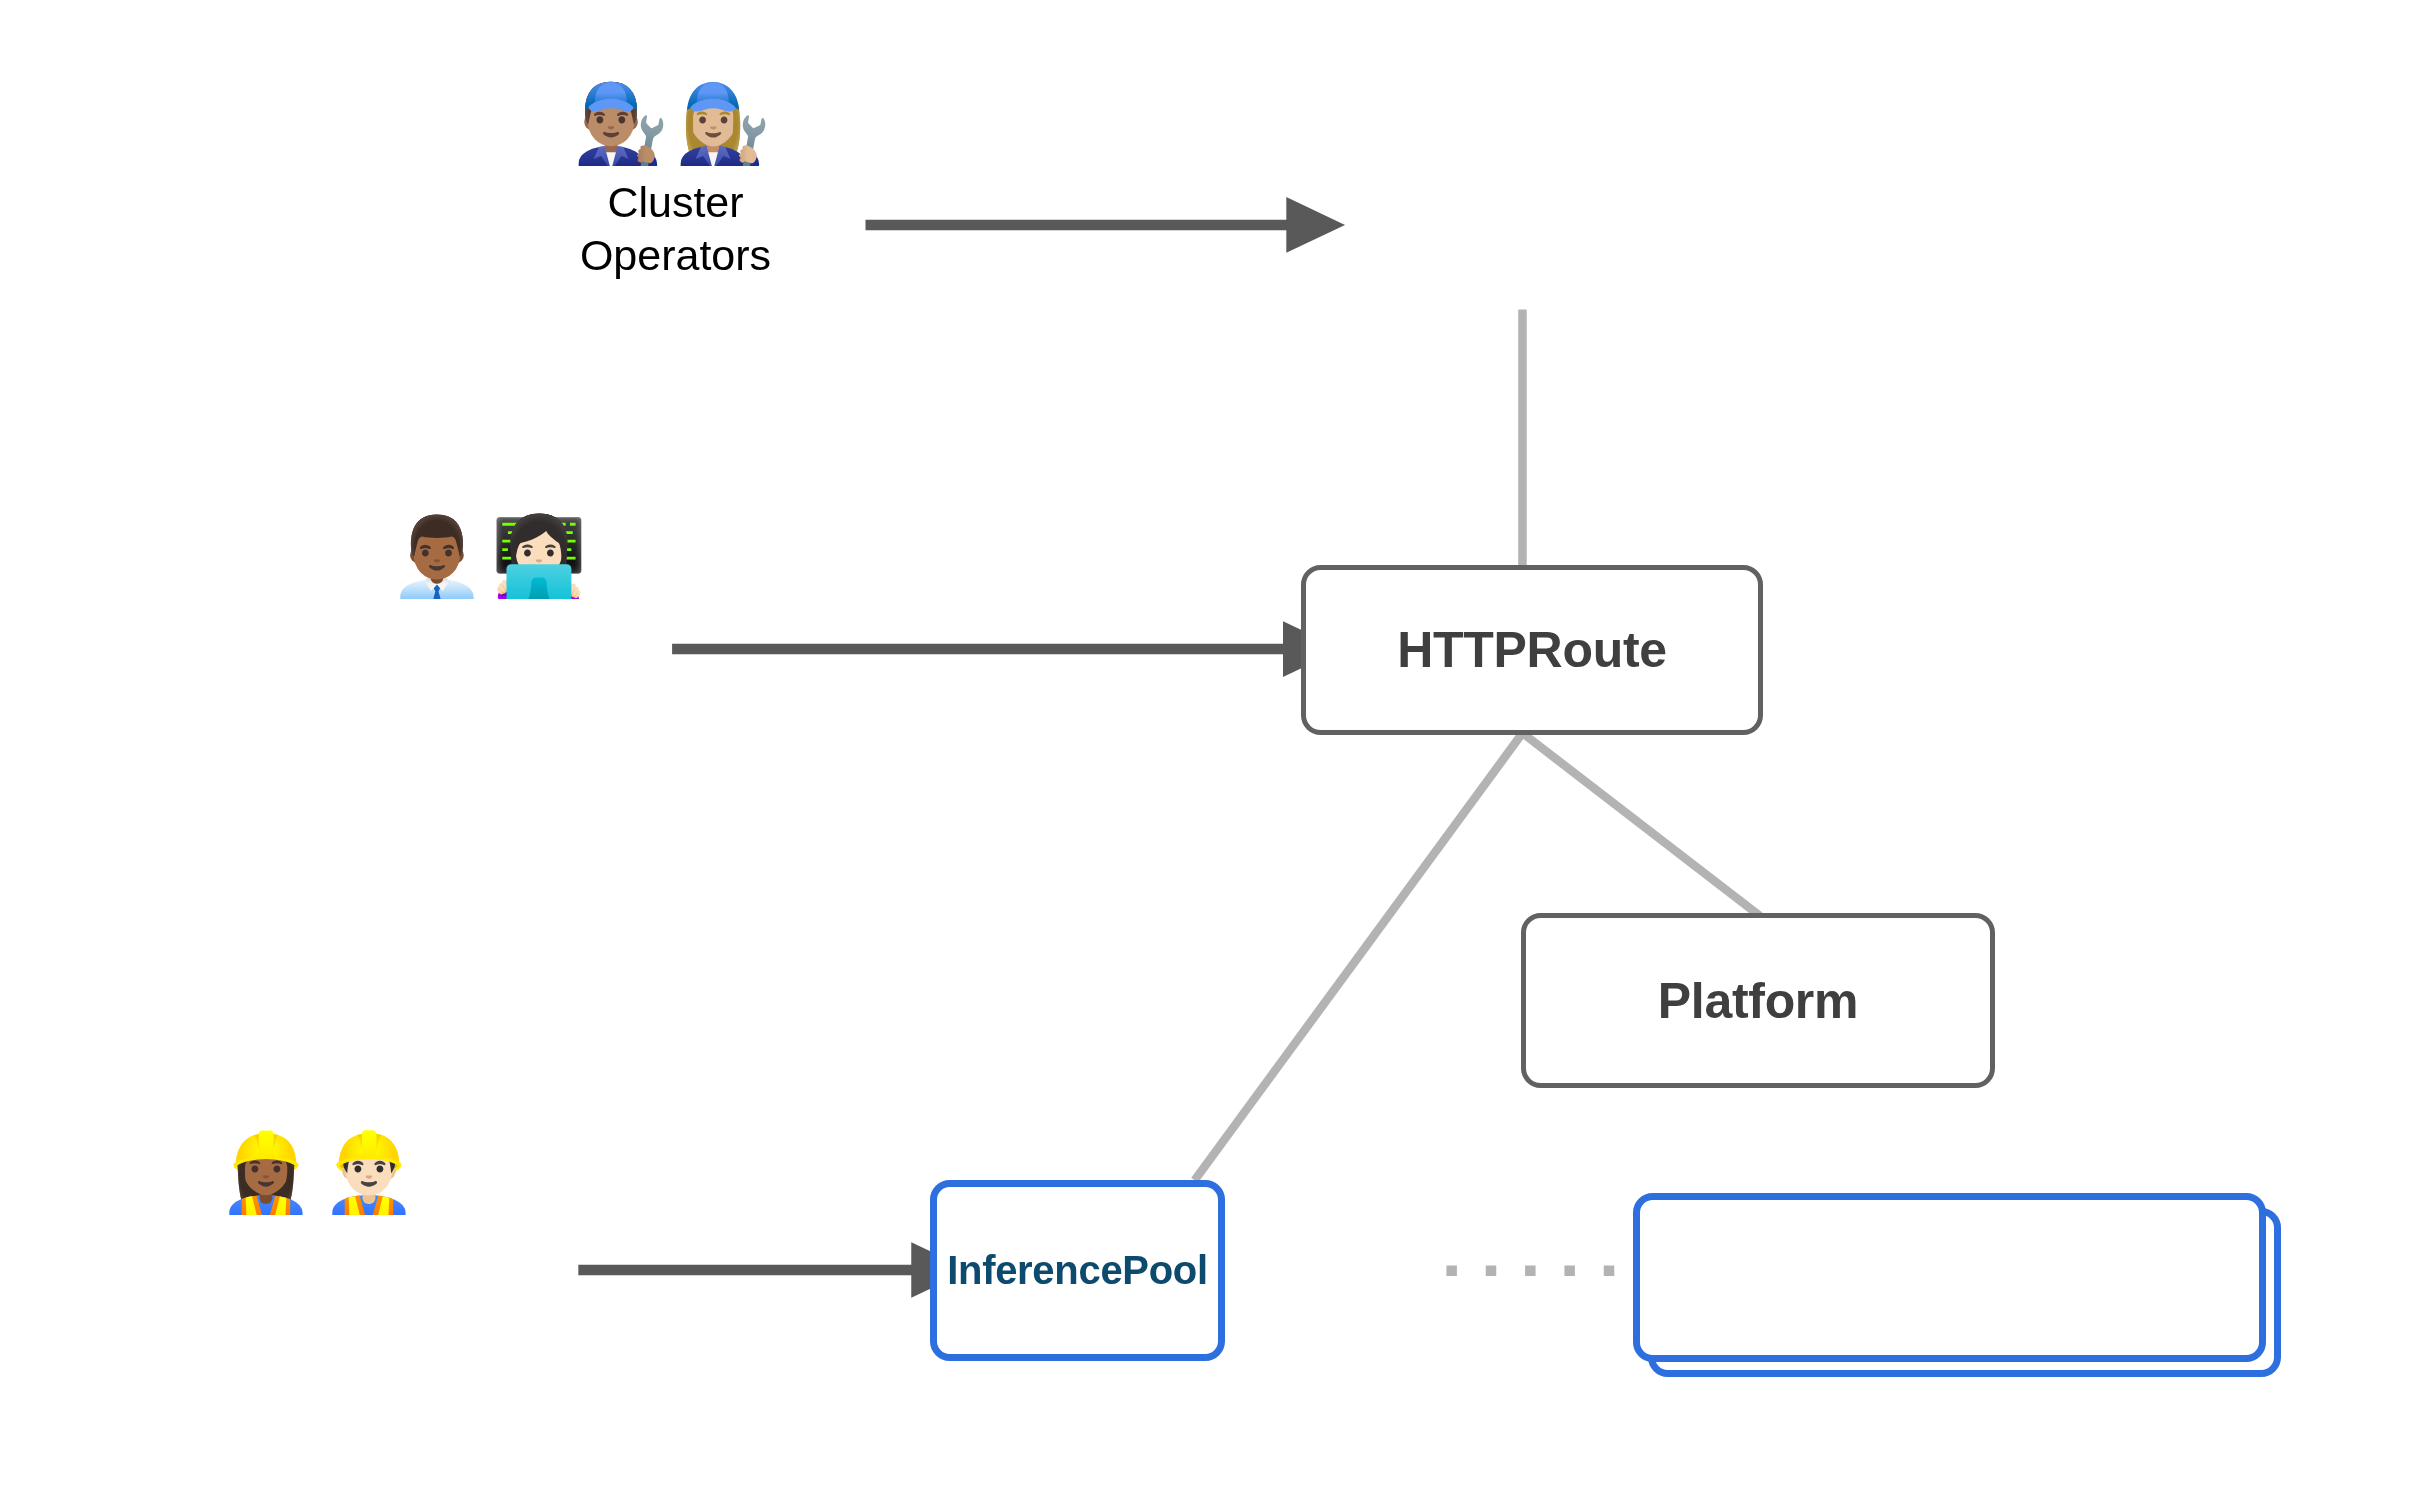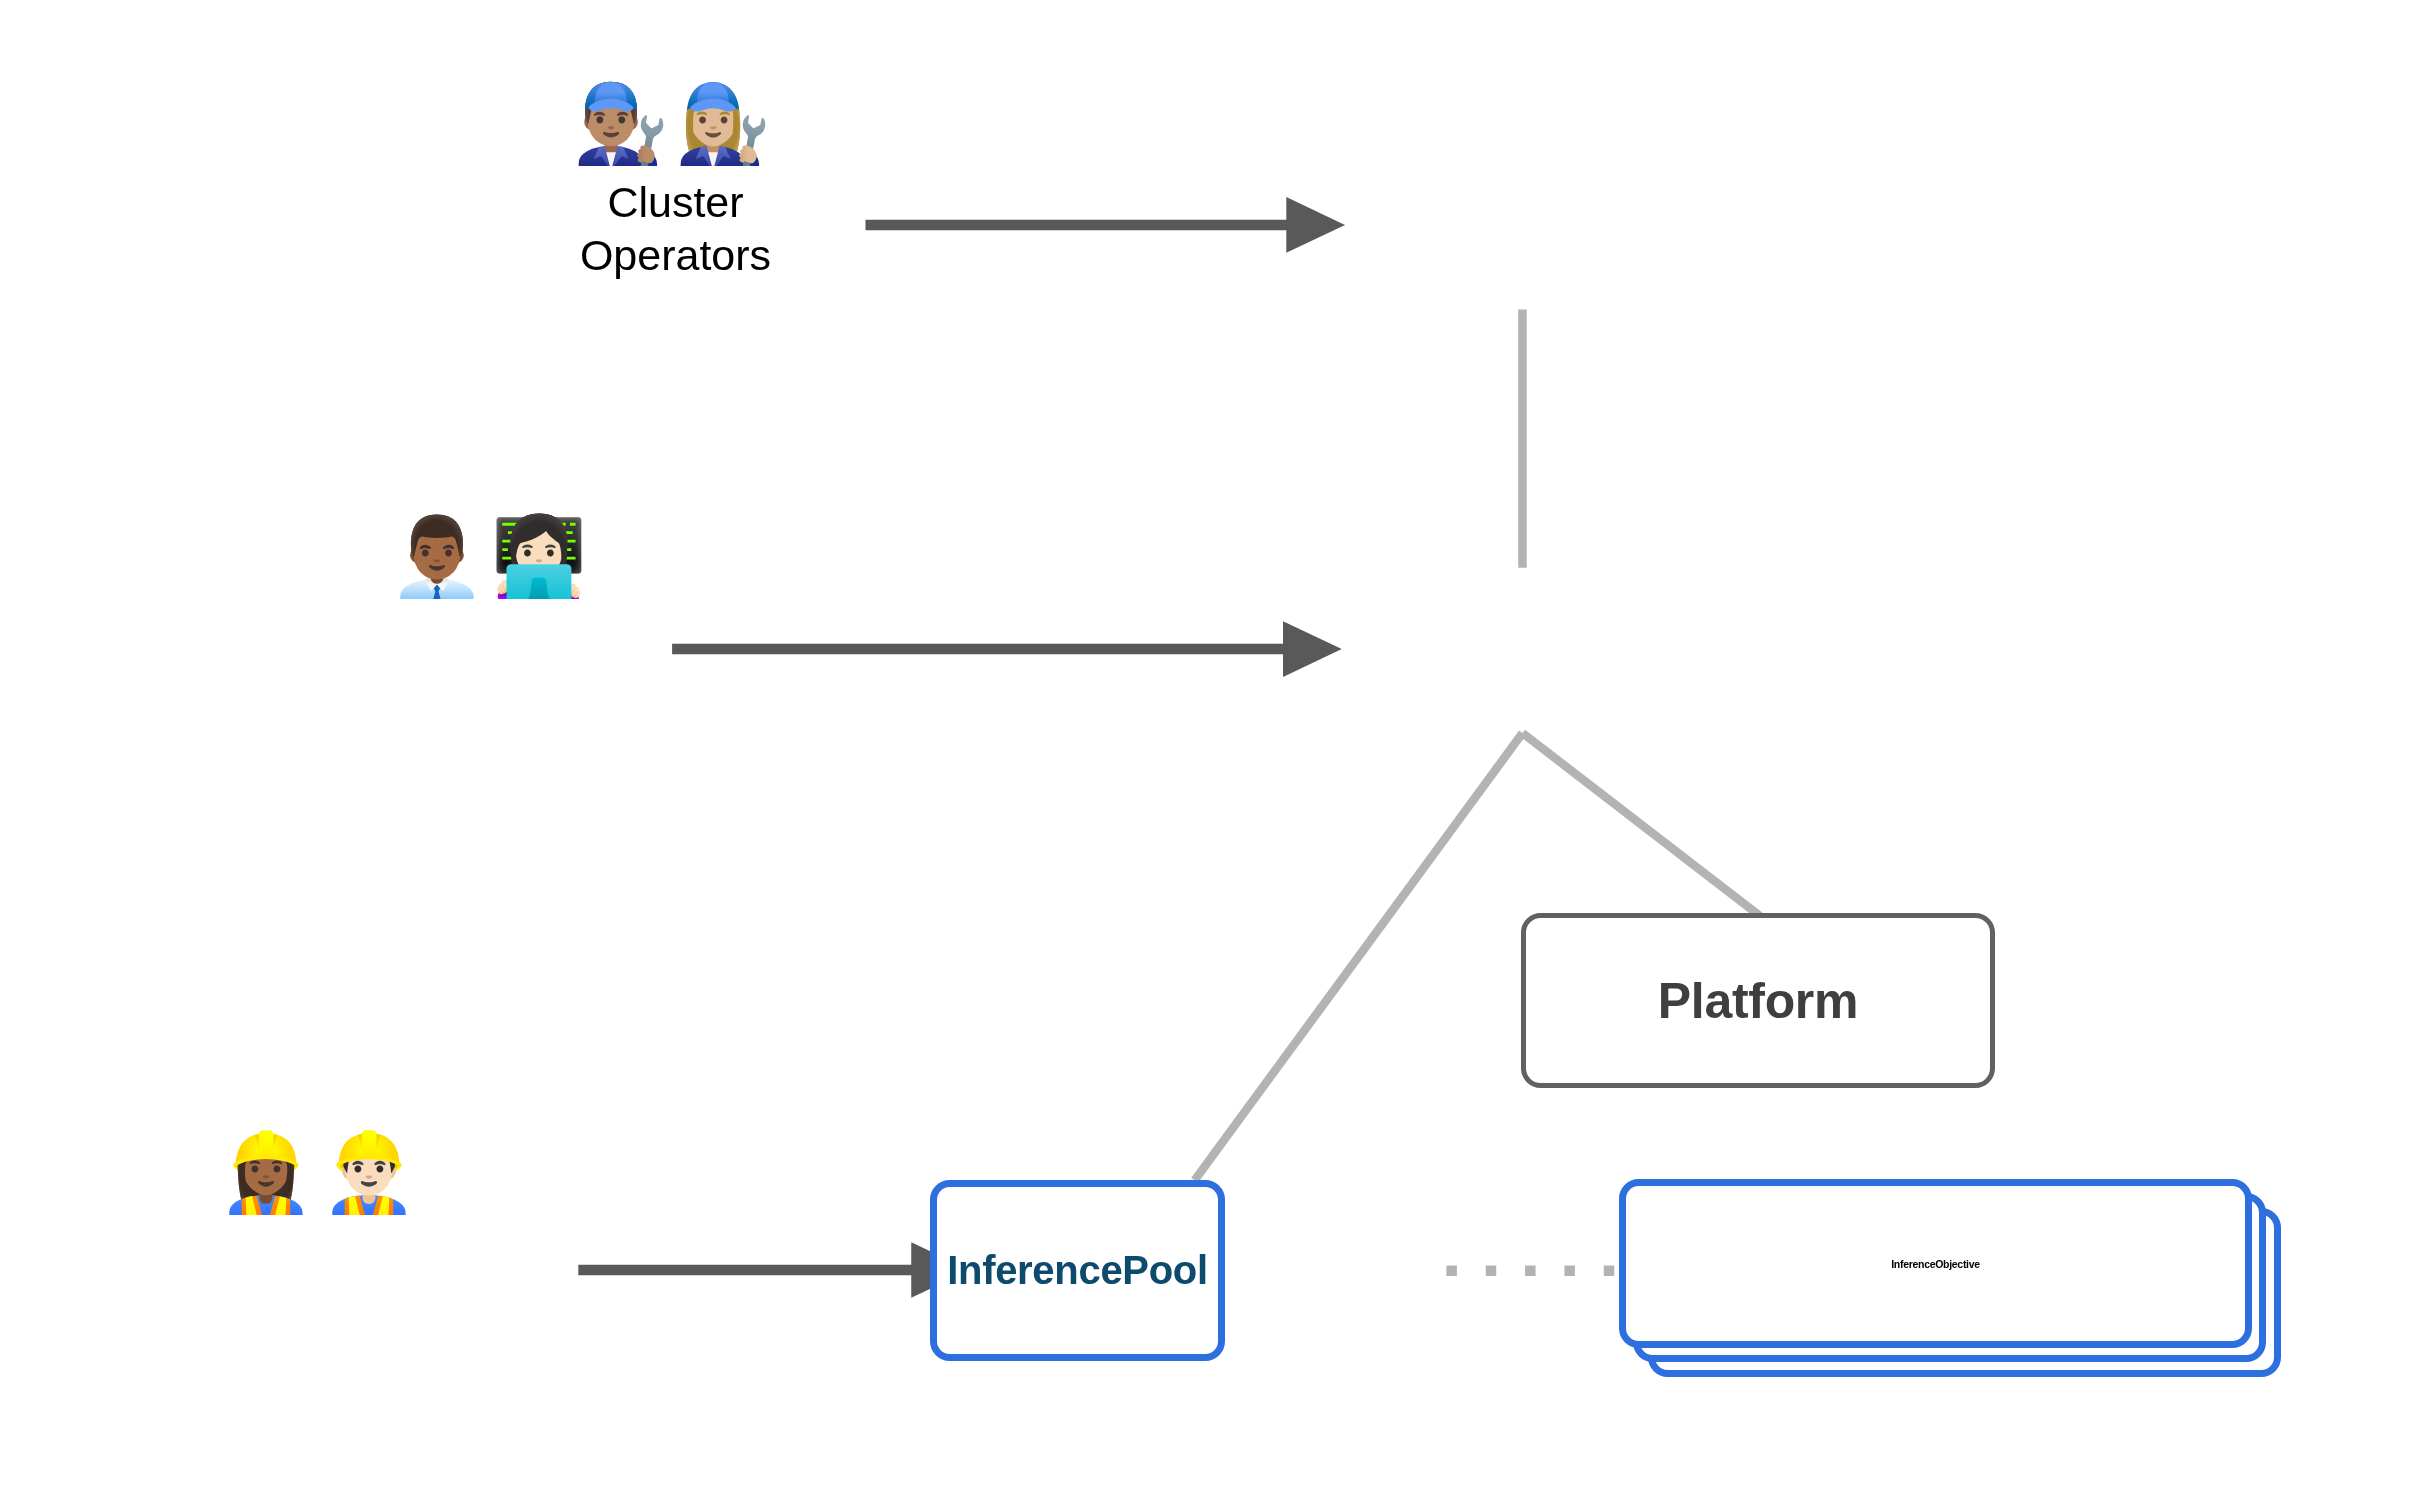--- a/index.html
+++ b/index.html
@@ -139,31 +139,31 @@
 
   <div class="actor" style="left:321px; top:518px; width:341px;">
     <div class="actor-emoji">👨🏾‍💼👩🏻‍💻</div>
   </div>
 
   <div class="actor" style="left:98px; top:1134px; width:446px;">
     <div class="actor-emoji">👷🏾‍♀️👷🏻‍♂️</div>
   </div>
 
 
+  <div class="node node-gray" style="left:1301px; top:565px; width:462px; height:170px;">
+    <span class="node-label">HTTPRoute</span>
+  </div>
 
   <div class="node node-gray" style="left:1521px; top:913px; width:474px; height:175px;">
     <span class="node-label">Platform</span>
   </div>
 
   <div class="node node-blue" style="left:930px; top:1180px; width:295px; height:181px;">
     <span class="node-label">InferencePool</span>
   </div>
 
   <div class="stack" style="left:1619px; top:1179px; width:662px; height:223px;">
     <div class="card card-back2" style="width:633px; height:169px;"></div>
     <div class="card card-back1" style="width:633px; height:169px;"></div>
-    <div class="card card-front" style="width:633px; height:169px;">
-      <span class="node-label">InferenceObjective</span>
-    </div>
   </div>
 
 </div>
 
 
 </body></html>

